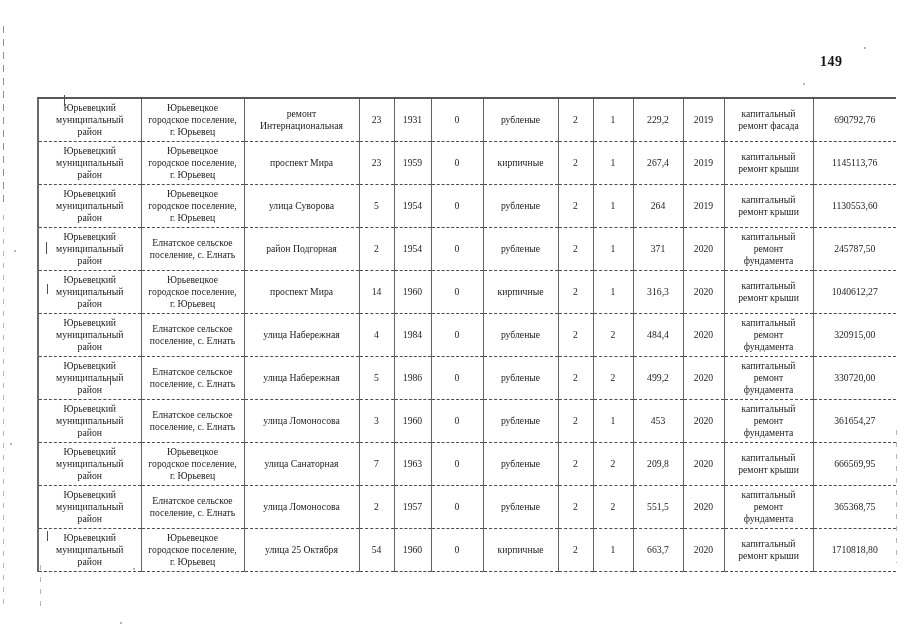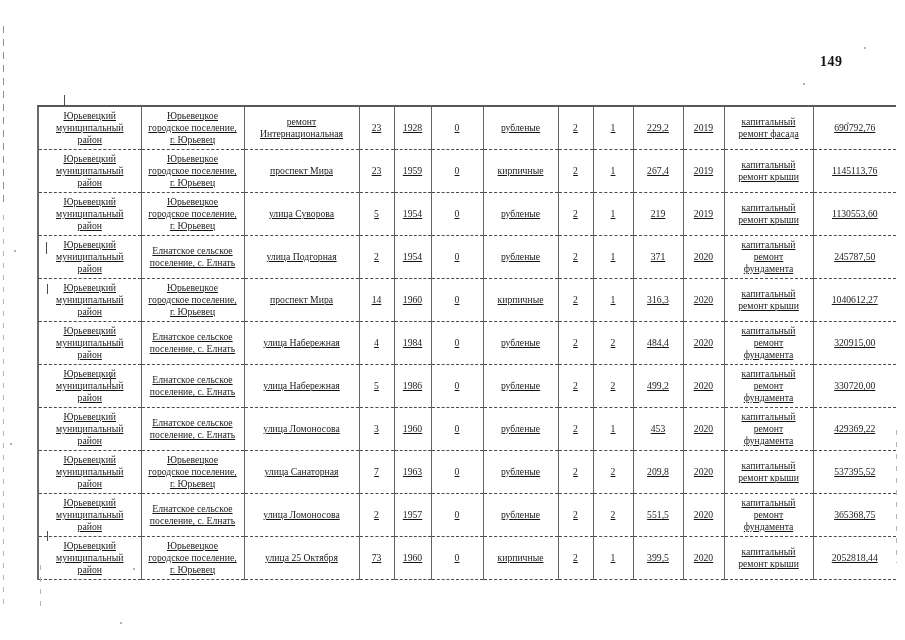--- a/index.html
+++ b/index.html
@@ -19,29 +19,28 @@
   .page-number {
     position: absolute;
     top: 54px;
     left: 820px;
     font-size: 14px;
     font-weight: bold;
     letter-spacing: 0.5px;
   }
   table.repairs {
     position: absolute;
-    top: 105px;
+    top: 97px;
     left: 37px;
     width: 858px;
     border-collapse: collapse;
     table-layout: fixed;
     border-top: 2px solid #585858;
     border-left: 2px solid #6a6a6a;
     border-bottom: 1px dashed #4c4c4c;
-    text-decoration: underline;
   }
   table.repairs td {
     border-left: 1px solid #636363;
     border-top: 1px dashed #4c4c4c;
     text-align: center;
     vertical-align: middle;
     font-size: 9.7px;
     line-height: 12px;
     padding: 1px 3px;
     height: 40px;
@@ -91,21 +90,21 @@
         <tr>
           <td>Юрьевецкий
 муниципальный
 район</td>
           <td>Юрьевецкое
 городское поселение,
 г. Юрьевец</td>
           <td>ремонт
 Интернациональная</td>
           <td>23</td>
-          <td>1928</td>
+          <td>1931</td>
           <td>0</td>
           <td>рубленые</td>
           <td>2</td>
           <td>1</td>
           <td>229,2</td>
           <td>2019</td>
           <td>капитальный
 ремонт фасада</td>
           <td>690792,76</td>
         </tr>
@@ -136,33 +135,33 @@
           <td>Юрьевецкое
 городское поселение,
 г. Юрьевец</td>
           <td>улица Суворова</td>
           <td>5</td>
           <td>1954</td>
           <td>0</td>
           <td>рубленые</td>
           <td>2</td>
           <td>1</td>
-          <td>219</td>
+          <td>264</td>
           <td>2019</td>
           <td>капитальный
 ремонт крыши</td>
           <td>1130553,60</td>
         </tr>
         <tr>
           <td>Юрьевецкий
 муниципальный
 район</td>
           <td>Елнатское сельское
 поселение, с. Елнать</td>
-          <td>улица Подгорная</td>
+          <td>район Подгорная</td>
           <td>2</td>
           <td>1954</td>
           <td>0</td>
           <td>рубленые</td>
           <td>2</td>
           <td>1</td>
           <td>371</td>
           <td>2020</td>
           <td>капитальный
 ремонт
@@ -240,41 +239,41 @@
           <td>1960</td>
           <td>0</td>
           <td>рубленые</td>
           <td>2</td>
           <td>1</td>
           <td>453</td>
           <td>2020</td>
           <td>капитальный
 ремонт
 фундамента</td>
-          <td>429369,22</td>
+          <td>361654,27</td>
         </tr>
         <tr>
           <td>Юрьевецкий
 муниципальный
 район</td>
           <td>Юрьевецкое
 городское поселение,
 г. Юрьевец</td>
           <td>улица Санаторная</td>
           <td>7</td>
           <td>1963</td>
           <td>0</td>
           <td>рубленые</td>
           <td>2</td>
           <td>2</td>
           <td>209,8</td>
           <td>2020</td>
           <td>капитальный
 ремонт крыши</td>
-          <td>537395,52</td>
+          <td>666569,95</td>
         </tr>
         <tr>
           <td>Юрьевецкий
 муниципальный
 район</td>
           <td>Елнатское сельское
 поселение, с. Елнать</td>
           <td>улица Ломоносова</td>
           <td>2</td>
           <td>1957</td>
@@ -290,31 +289,31 @@
           <td>365368,75</td>
         </tr>
         <tr>
           <td>Юрьевецкий
 муниципальный
 район</td>
           <td>Юрьевецкое
 городское поселение,
 г. Юрьевец</td>
           <td>улица 25 Октября</td>
-          <td>73</td>
+          <td>54</td>
           <td>1960</td>
           <td>0</td>
           <td>кирпичные</td>
           <td>2</td>
           <td>1</td>
-          <td>399,5</td>
-          <td>2020</td>
-          <td>капитальный
-ремонт крыши</td>
-          <td>2052818,44</td>
+          <td>663,7</td>
+          <td>2020</td>
+          <td>капитальный
+ремонт крыши</td>
+          <td>1710818,80</td>
         </tr>
       </tbody>
   </table>
 
   <div class="artifact vdash" style="left:3px;  top:26px;  height:180px;"></div>
   <div class="artifact vdash-faint" style="left:3px;  top:215px; height:390px;"></div>
   <div class="artifact vdash-faint" style="left:40px; top:565px; height:48px;"></div>
   <div class="artifact tick" style="left:64px;  top:95px;  height:11px;"></div>
   <div class="artifact tick" style="left:46px;  top:242px; height:12px;"></div>
   <div class="artifact tick" style="left:47px;  top:284px; height:10px;"></div>

